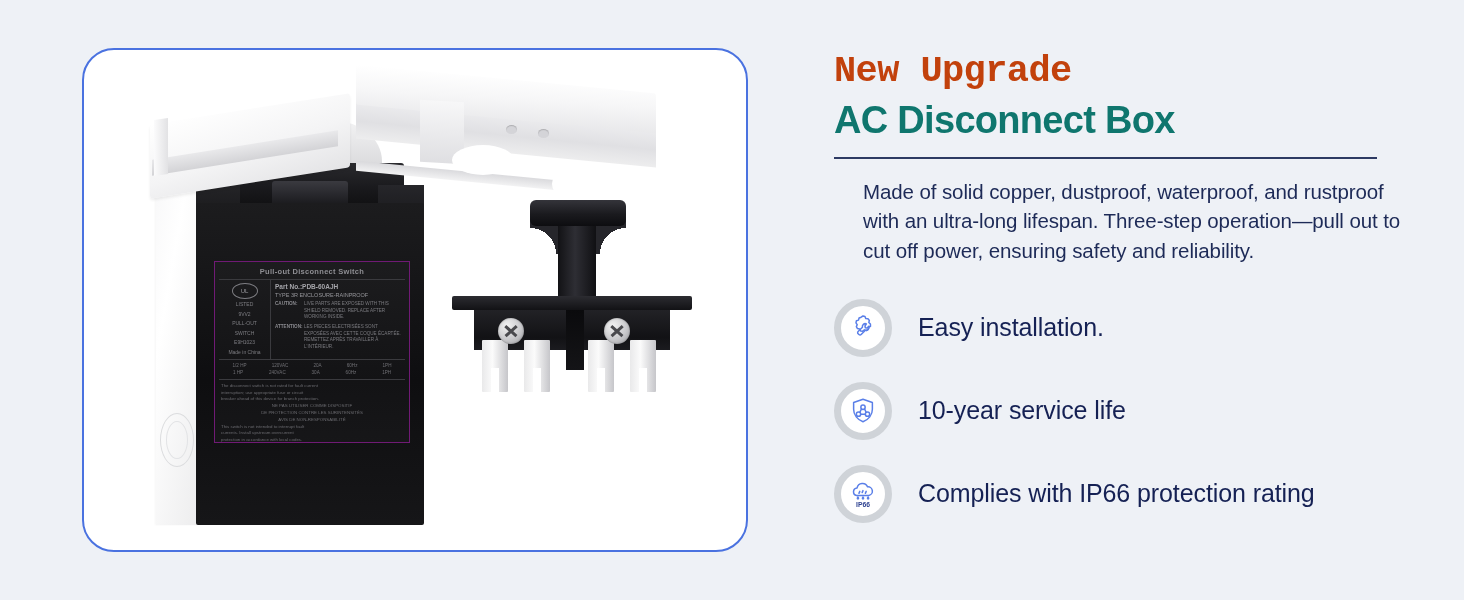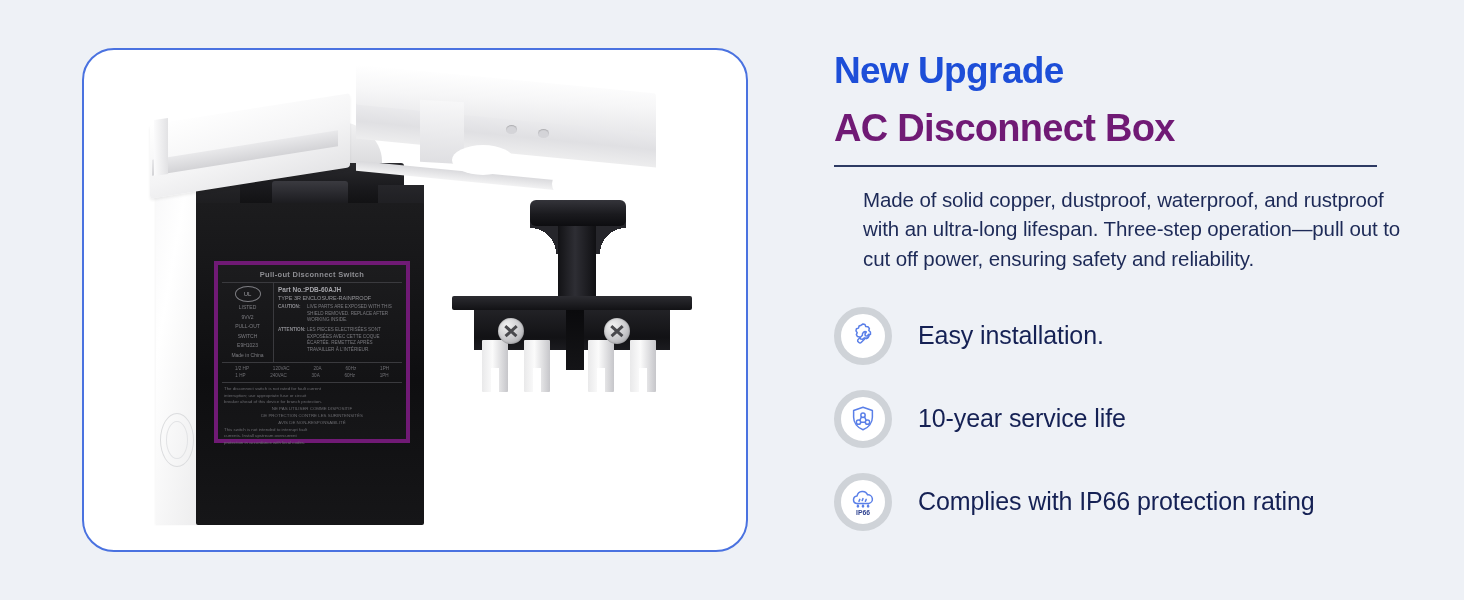--- a/index.html
+++ b/index.html
@@ -137,21 +137,21 @@
   }
   .bracket-edge {
     position:absolute; left:0; top:94px; width:252px; height:10px;
     background:linear-gradient(180deg,#dadadd,#f2f2f3);
     transform: skewY(5.5deg);
   }
 
   
   .label-plate {
     position:absolute; left:58px; top:176px; width:196px; height:182px;
-    border:4px solid #701a75; background:rgba(255,255,255,.025);
+    border:1px solid #701a75; background:rgba(255,255,255,.025);
     padding:3px 4px;
   }
   .lbl-title {
     text-align:center; color:#8e8e93; font-size:7.5px; font-weight:700;
     letter-spacing:.3px; padding:2px 0 3px; border-bottom:1px solid #3a3a3e;
     filter: blur(.3px);
   }
   .lbl-mid { display:flex; border-bottom:1px solid #3a3a3e; }
   .lbl-cert {
     width:52px; border-right:1px solid #3a3a3e; padding:3px 2px;
@@ -230,26 +230,27 @@
   }
   .blade:after {
     content:""; position:absolute; left:9px; bottom:0; width:8px; height:24px;
     background:#ffffff;
   }
   .b1 { left:30px; } .b2 { left:72px; } .b3 { left:136px; } .b4 { left:178px; }
 
   
   .copy-pane { position:relative; width:644px; height:600px; padding:52px 60px 0 14px; }
   .eyebrow {
-    color:#1d4ed8; font-size:37px; font-weight:700; letter-spacing:-.6px;
+    color:#c2410c; font-size:37px; font-weight:700; letter-spacing:-.6px;
     line-height:1.05;
+    font-family:Liberation Mono, monospace;
   }
   .headline {
-    color:#701a75; font-size:38px; font-weight:700; letter-spacing:-.7px;
-    line-height:1.12; margin-top:16px;
+    color:#0f766e; font-size:38px; font-weight:700; letter-spacing:-.7px;
+    line-height:1.12; margin-top:8px;
   }
   .rule { width:543px; height:1.5px; background:#2d3a63; margin:16px 0 18px; }
   .desc {
     color:#1d2a57; font-size:20.5px; line-height:1.43; max-width:552px;
     letter-spacing:-.1px;
     margin-left:29px;
   }
   .features { margin-top:34px; display:flex; flex-direction:column; gap:25px; }
   .feature { display:flex; align-items:center; gap:26px; }
   .icon-badge {

